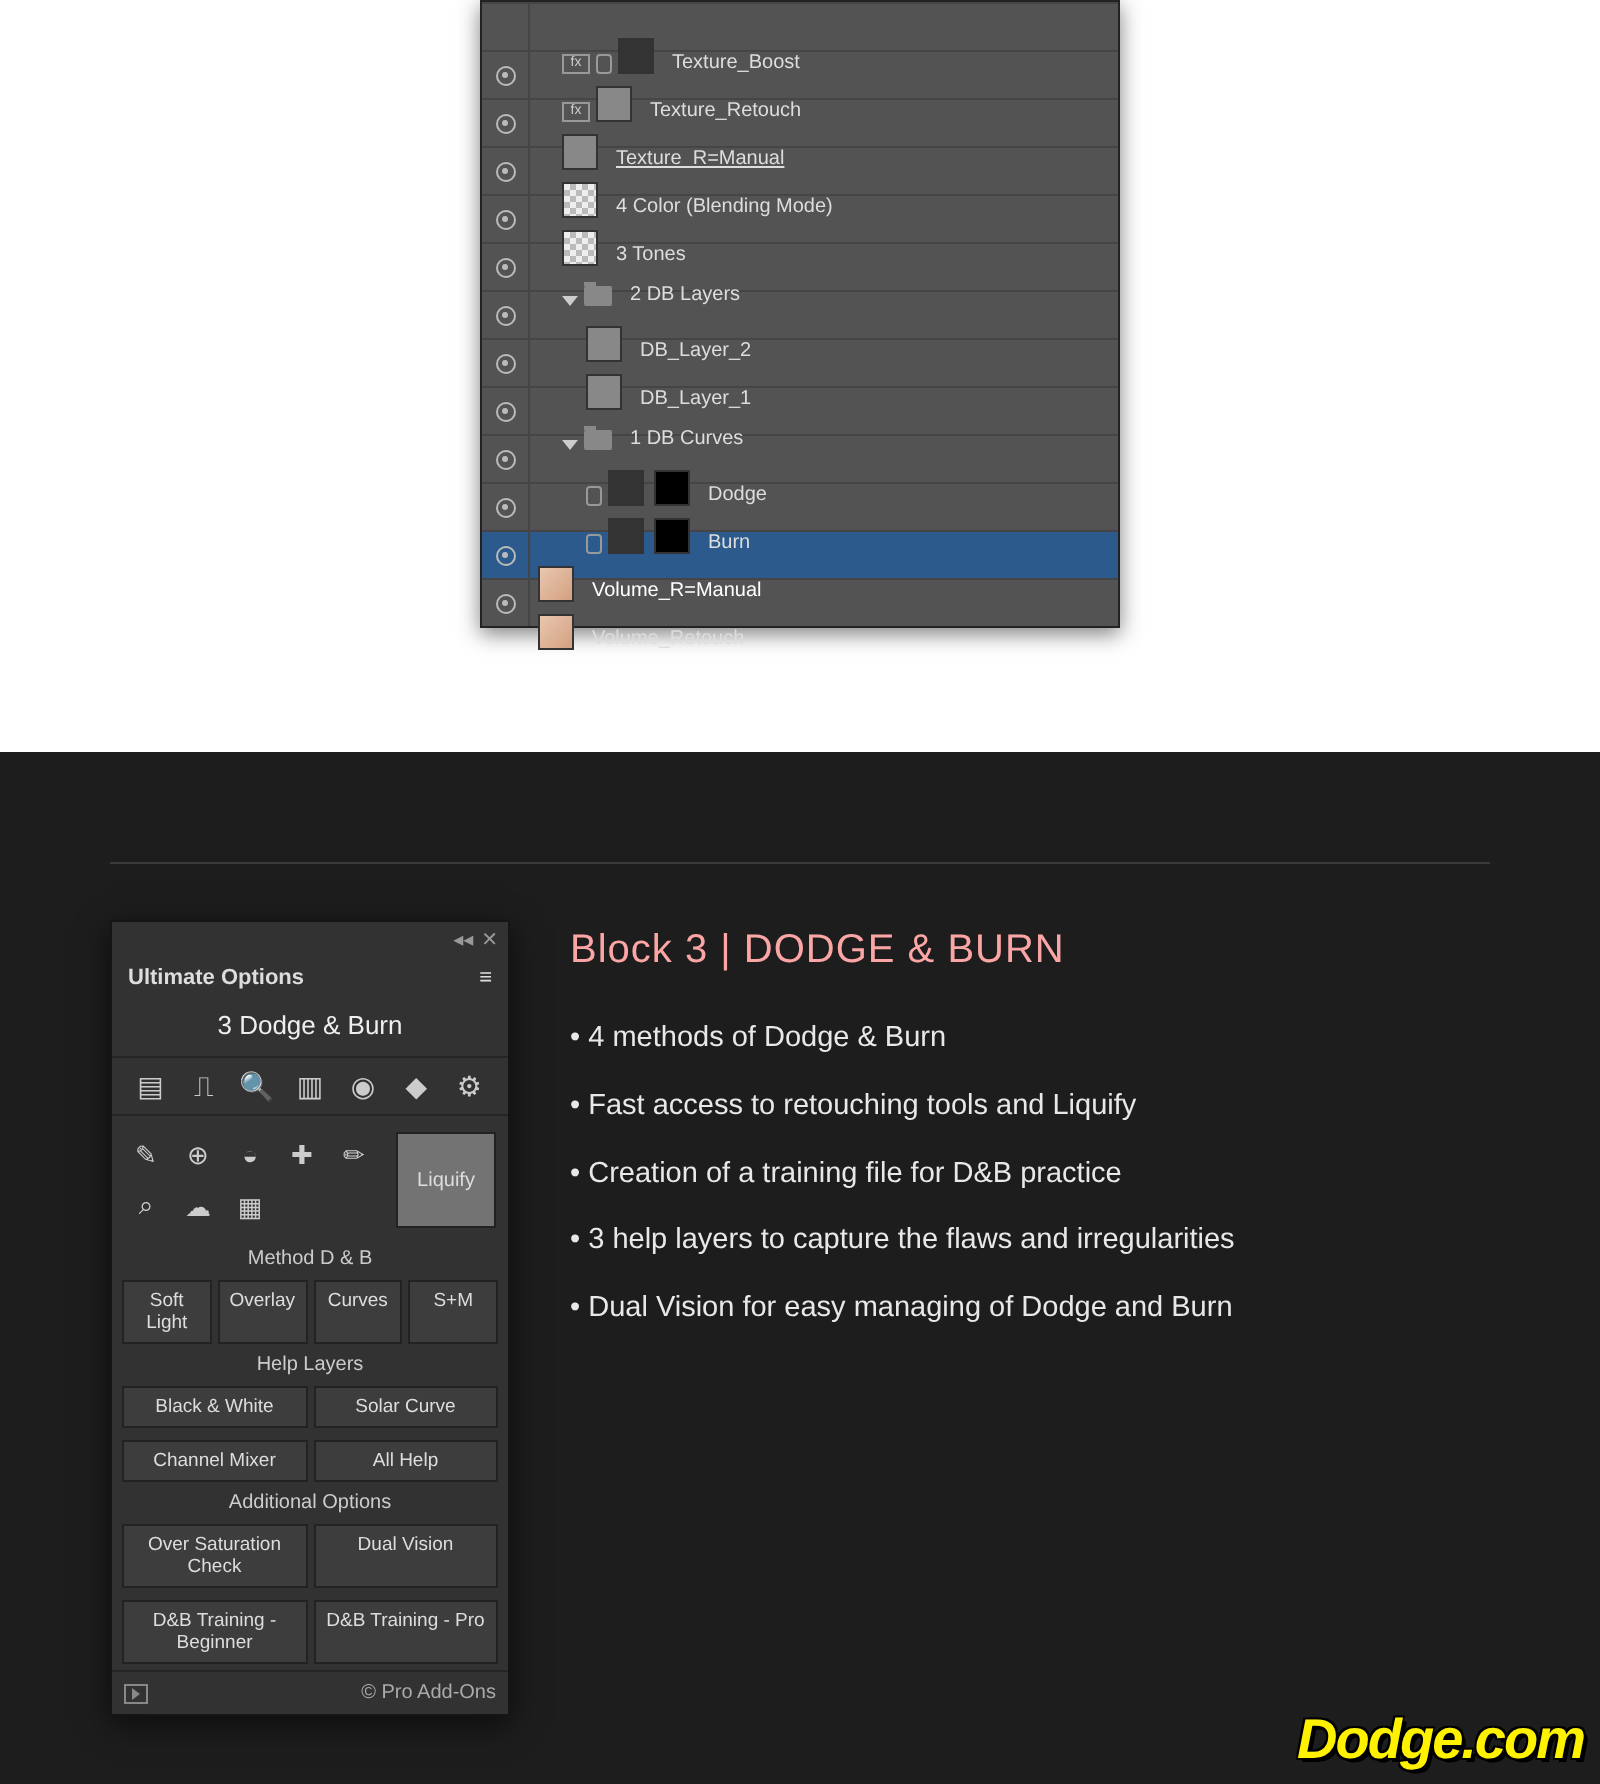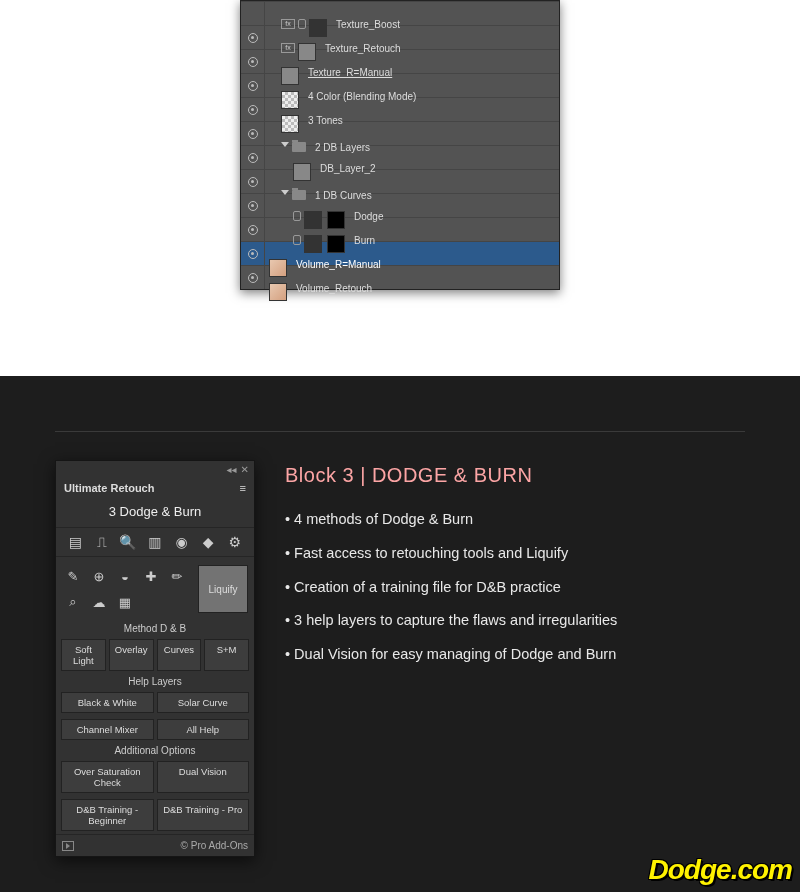--- a/index.html
+++ b/index.html
@@ -6,21 +6,21 @@
 body { width:800px; height:892px; background:#fff; position:relative; overflow:hidden; }
 
 
 .layers-wrap { width:100%; height:376px; display:flex; justify-content:center; align-items:flex-start; padding-top:0; }
 .layers-panel { width:320px; background:#535353; border:1px solid #222; box-shadow:0 3px 10px rgba(0,0,0,.5); }
 .lrow { display:flex; align-items:center; height:24px; font-size:10px; color:#ddd; border-top:1px solid #454545; }
 .lrow.sel { background:#2c5a8c; color:#fff; }
 .vis { width:24px; height:100%; display:flex; align-items:center; justify-content:center; border-right:1px solid #454545; }
 .eye { width:10px; height:10px; border:1px solid #bbb; border-radius:50%; position:relative; }
 .eye::after { content:''; position:absolute; width:3px; height:3px; background:#bbb; border-radius:50%; top:2.5px; left:2.5px; }
-.ind { display:flex; align-items:flex-start; gap:3px; padding-left:4px;margin-top:28px; }
+.ind { display:flex; align-items:flex-end; gap:3px; padding-left:4px;margin-top:28px; }
 .ind.d1 { padding-left:16px; }
 .ind.d2 { padding-left:28px; }
 .tri { width:0; height:0; border-left:5px solid #ccc; border-top:4px solid transparent; border-bottom:4px solid transparent; }
 .tri.open { border-top:5px solid #ccc; border-left:4px solid transparent; border-right:4px solid transparent; border-bottom:none; }
 .folder { width:14px; height:10px; background:#888; border-radius:1px; position:relative; }
 .folder::before { content:''; position:absolute; top:-2px; left:0; width:6px; height:2px; background:#888; }
 .thumb { width:18px; height:18px; background:#888; border:1px solid #333; flex-shrink:0; }
 .thumb.chk { background:repeating-conic-gradient(#bbb 0 25%, #eee 0 50%) 0 0/6px 6px; }
 .thumb.adj { background:#333; }
 .thumb.photo { background:linear-gradient(135deg,#e8c8b0,#d4a080); }
@@ -132,20 +132,29 @@
         </div>
         <div class="ind d2">
           <div class="thumb "></div>
           <span class="lname">DB_Layer_2</span>
         </div>
       </div>
       <div class="lrow">
         <div class="vis">
           <div class="eye"></div>
         </div>
+        <div class="ind d2">
+          <div class="thumb "></div>
+          <span class="lname">DB_Layer_1</span>
+        </div>
+      </div>
+      <div class="lrow">
+        <div class="vis">
+          <div class="eye"></div>
+        </div>
         <div class="ind d1">
           <div class="tri open"></div>
           <div class="folder"></div>
           <span class="lname">1 DB Curves</span>
         </div>
       </div>
       <div class="lrow">
         <div class="vis">
           <div class="eye"></div>
         </div>
@@ -191,21 +200,21 @@
 <div class="dark">
   <div class="hr"></div>
   <div class="content">
 
     <div class="plugin">
       <div class="p-top">
         <span>◂◂</span>
         <span>✕</span>
       </div>
       <div class="p-title">
-        <span>Ultimate Retouch</span>
+        <span>Ultimate Options</span>
         <span>≡</span>
       </div>
       <div class="p-sub">3 Dodge &amp; Burn</div>
       <div class="icon-row" id="nav-icons">
           <div class="ic">▤</div>
           <div class="ic">⎍</div>
           <div class="ic active">🔍</div>
           <div class="ic">▥</div>
           <div class="ic">◉</div>
           <div class="ic">◆</div>

